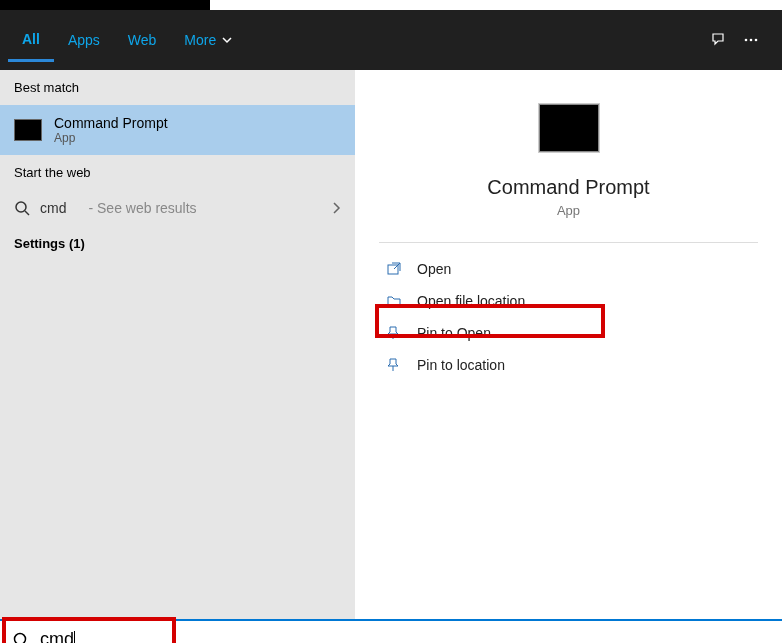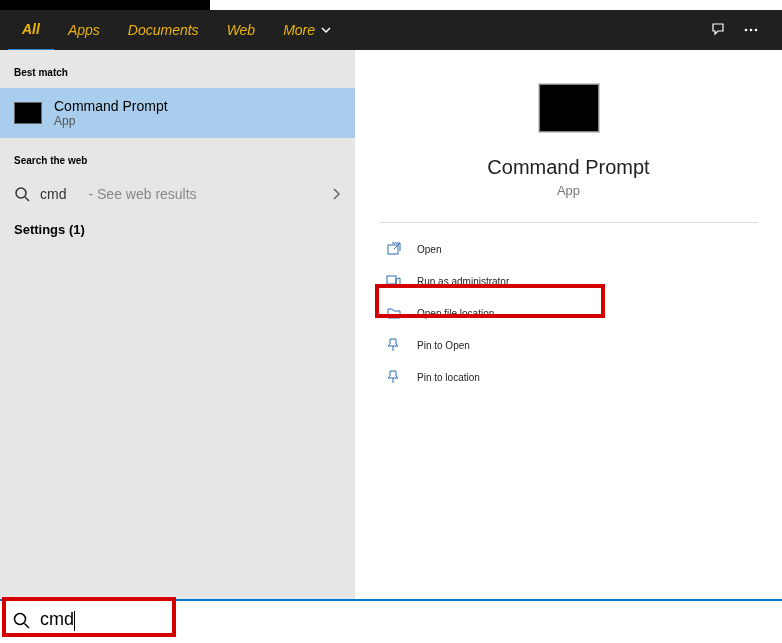--- a/index.html
+++ b/index.html
@@ -3,51 +3,51 @@
 <meta charset="utf-8">
 <style>
   * { margin: 0; padding: 0; box-sizing: border-box; font-family: "Segoe UI", Arial, sans-serif; }
   html, body { width: 782px; height: 643px; overflow: hidden; background: #fff; }
 
   
   .topbar { height: 10px; background: #fff; display: flex; }
   .topbar .seg1 { width: 210px; height: 10px; background: #000; }
 
   
-  .tabs { height: 40px; background: #202020; color: #eab308; display: flex; align-items: center; padding: 0 8px; font-size: 14px; font-style: italic; }
+  .tabs { height: 60px; background: #202020; color: #0ea5e9; display: flex; align-items: center; padding: 0 8px; font-size: 14px; }
   .tab { padding: 0 14px; height: 44px; display: flex; align-items: center; cursor: pointer; }
   .tab.active { border-bottom: 3px solid #2b88d8; font-weight: 600; }
   .tabs .spacer { flex: 1; }
   .tab .chev { margin-left: 6px; }
   .tabicon { width: 32px; text-align: center; }
 
   
   .body { display: flex; height: calc(643px - 10px - 44px - 40px); }
   .left { width: 355px; background: #e6e6e6; display: flex; flex-direction: column; }
   .right { flex: 1; background: #fff; padding: 24px 24px 0 24px; position: relative; }
 
   
-  .section-label { font-size: 10px; font-weight: 700; padding: 10px 14px; color: #000; margin-top: 7px; }
+  .section-label { font-size: 13px; font-weight: 400; padding: 10px 14px; color: #000; }
   .best-match { background: #a9cdec; display: flex; align-items: center; padding: 10px 14px; gap: 12px; }
   .cmd-thumb { width: 28px; height: 22px; background: #000; border: 1px solid #666; }
   .bm-title { font-size: 14px; color: #000; }
   .bm-sub { font-size: 12px; color: #555; }
   .web-row { display: flex; align-items: center; padding: 10px 14px; gap: 10px; font-size: 14px; color: #333; }
   .web-row .dim { color: #888; margin-left: 12px; }
   .web-row .chevr { margin-left: auto; color: #666; }
   .settings-row { padding: 10px 14px; font-size: 13px; font-weight: 700; color: #000; }
 
   
   .preview { display: flex; flex-direction: column; align-items: center; padding-top: 10px; }
   .preview .big-thumb { width: 60px; height: 48px; background: #000; border: 1px solid #888; box-shadow: 0 0 0 1px #ccc; margin-bottom: 24px; }
   .preview .ptitle { font-size: 20px; color: #222; }
   .preview .psub { font-size: 13px; color: #777; margin-top: 4px; }
   .divider { height: 1px; background: #ddd; margin: 24px 0 10px 0; }
   .actions { display: flex; flex-direction: column; gap: 0; }
-  .action { display: flex; align-items: center; gap: 14px; padding: 8px 6px; font-size: 10px; color: #222; cursor: pointer; text-align: right; }
+  .action { display: flex; align-items: center; gap: 14px; padding: 8px 6px; font-size: 14px; color: #222; cursor: pointer; text-align: right; }
   .action .aicon { width: 18px; display: inline-flex; justify-content: center; color: #2b6cb0; }
   .hl { border: 4px solid #d40000; position: absolute; pointer-events: none; }
   .hl.admin { left: 20px; top: 234px; width: 230px; height: 34px; }
 
   
   .searchbar { height: 40px; display: flex; align-items: center; background: #fff; border-top: 2px solid #0078d4; }
   .search-hl { position: absolute; border: 4px solid #d40000; pointer-events: none; }
   .search-wrap { position: relative; height: 40px; width: 100%; }
   .search-inner { display: flex; align-items: center; height: 100%; padding: 0 12px; gap: 10px; font-size: 18px; }
   .cursor { display: inline-block; width: 1px; height: 20px; background: #000; vertical-align: middle; }
@@ -60,23 +60,20 @@
 <div class="topbar">
     <div class="seg1"></div>
   </div>
 
 <div class="tabs">
   <div class="tab active">
       <span>All</span>
     </div>
   <div class="tab">
       <span>Apps</span>
-    </div>
-  <div class="tab">
-      <span>Documents</span>
     </div>
   <div class="tab">
       <span>Web</span>
     </div>
   <div class="tab">
     <span>More</span>
     <span class="chev">
       <svg width="10" height="10" viewBox="0 0 10 10">
           <path d="M1 3 L5 7 L9 3" stroke="#fff" stroke-width="1.5" fill="none"></path>
         </svg>
@@ -100,21 +97,21 @@
 <div class="body">
   <div class="left">
     <div class="section-label">Best match</div>
     <div class="best-match">
       <div class="cmd-thumb"></div>
       <div>
         <div class="bm-title">Command Prompt</div>
         <div class="bm-sub">App</div>
       </div>
     </div>
-    <div class="section-label">Search the web</div>
+    <div class="section-label">Start the web</div>
     <div class="web-row">
       <span>
         <svg width="16" height="16" viewBox="0 0 16 16">
             <circle cx="7" cy="7" r="5" stroke="#333" stroke-width="1.5" fill="none"></circle>
             <line x1="11" y1="11" x2="15" y2="15" stroke="#333" stroke-width="1.5"></line>
           </svg>
       </span>
       <span>cmd</span>
       <span class="dim"> - See web results</span>
       <span class="chevr">
@@ -136,29 +133,20 @@
     <div class="actions">
       <div class="action">
         <span class="aicon">
           <svg width="16" height="16" viewBox="0 0 16 16">
               <rect x="2" y="4" width="10" height="9" stroke="#2b6cb0" fill="none"></rect>
               <path d="M6 2 L14 2 L14 10" stroke="#2b6cb0" fill="none"></path>
               <path d="M14 2 L8 8" stroke="#2b6cb0"></path>
             </svg>
         </span>
         <span>Open</span>
-      </div>
-      <div class="action">
-        <span class="aicon">
-          <svg width="16" height="16" viewBox="0 0 16 16">
-              <rect x="1" y="3" width="9" height="8" stroke="#2b6cb0" fill="none"></rect>
-              <path d="M10 6 L14 5 L14 11 C14 13 12 14 12 14 C12 14 10 13 10 11 Z" stroke="#2b6cb0" fill="none"></path>
-            </svg>
-        </span>
-        <span>Run as administrator</span>
       </div>
       <div class="action">
         <span class="aicon">
           <svg width="16" height="16" viewBox="0 0 16 16">
               <path d="M2 4 L6 4 L8 6 L14 6 L14 13 L2 13 Z" stroke="#2b6cb0" fill="none"></path>
             </svg>
         </span>
         <span>Open file location</span>
       </div>
       <div class="action">

